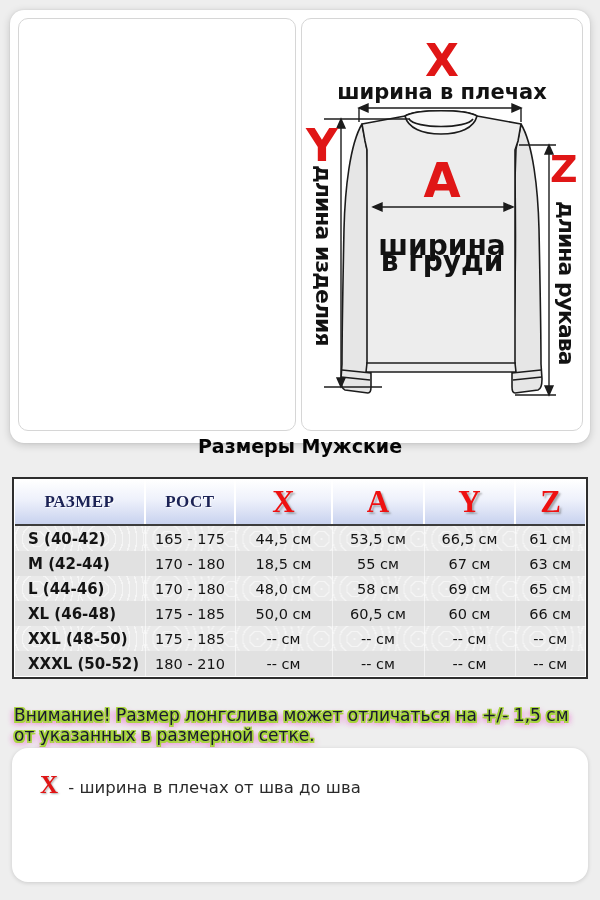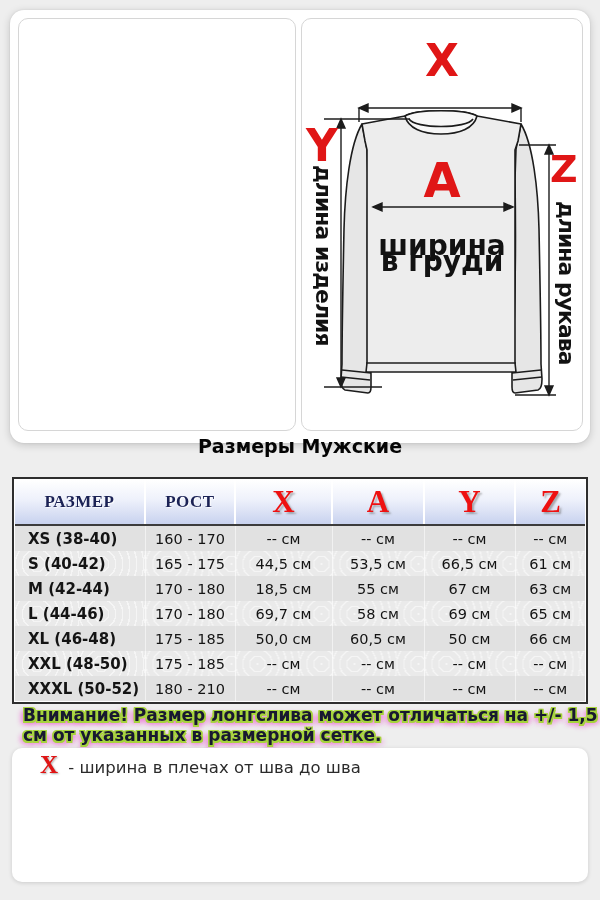--- a/index.html
+++ b/index.html
@@ -66,34 +66,34 @@
   tbody td.size-cell{text-align:left;padding-left:13px;font-weight:bold;font-size:15px;}
   tr.row-odd td{background:#e1e1e1;}
   tr.row-even td{
     background-color:#eaeaea;
     background-image:repeating-radial-gradient(circle at 22px 13px,
       rgba(255,255,255,.5) 0 1.5px, rgba(255,255,255,0) 1.5px 7px);
     background-size:64px 26px;
   }
   
   .warning{
-    position:absolute;left:23px;top:705px;width:575px;margin:0;
-    font-size:17px;font-weight:bold;line-height:1.2;color:#181830;
+    position:absolute;left:14px;top:705px;width:575px;margin:0;
+    font-size:17px;font-weight:normal;line-height:1.2;color:#181830;
     text-shadow:
       -1.5px -1.5px 0 #a6d43c, 1.5px -1.5px 0 #a6d43c,
       -1.5px 1.5px 0 #a6d43c, 1.5px 1.5px 0 #a6d43c,
       0 -1.5px 0 #a6d43c, 0 1.5px 0 #a6d43c,
       -1.5px 0 0 #a6d43c, 1.5px 0 0 #a6d43c,
       -3px 3px 5px rgba(235,80,205,.85), 3px 3px 5px rgba(235,80,205,.8);
   }
   
   .legend-card{
     position:absolute;left:12px;top:748px;width:576px;height:134px;
-    background:#ffffff;border-radius:10px;box-sizing:border-box;
-    box-shadow:0 1px 4px rgba(0,0,0,.15);padding:2px 20px 0 28px;
+    background:#ffffff;border-radius:16px;box-sizing:border-box;
+    box-shadow:0 1px 4px rgba(0,0,0,.15);padding:22px 20px 0 28px;
   }
   .legend-item{
     margin:2px 0 3px 0;font-size:16.5px;color:#2b2b2b;line-height:1.4;
   }
   .legend-letter{
     font-family:"Liberation Serif","DejaVu Serif",serif;
     font-size:25px;font-weight:bold;color:#e01414;
     text-shadow:1px 1px 2px rgba(0,0,0,.35);margin-right:5px;line-height:1;
   }
 </style>
@@ -144,20 +144,21 @@
         <line x1="247" y1="126" x2="247" y2="376"></line>
         <polygon points="247,126 243,135 251,135"></polygon>
         <polygon points="247,376 243,367 251,367"></polygon>
         <line x1="217" y1="126" x2="254" y2="126"></line>
         <line x1="213" y1="376" x2="254" y2="376"></line>
       </g>
     </svg>
 
     
     <div class="overlay red-letter center-x" style="top:20px;font-size:44px;">X</div>
+    <div class="overlay dia-caption center-x" style="top:61px;font-size:21px;">ширина в плечах</div>
 
     <div class="overlay red-letter" style="left:4px;top:105px;font-size:44px;">Y</div>
     <div class="overlay vert-text" style="left:9px;top:146px;">длина изделия</div>
 
     <div class="overlay red-letter" style="left:248px;top:131px;font-size:38px;">Z</div>
     <div class="overlay vert-text" style="left:252px;top:182px;">длина рукава</div>
 
     <div class="overlay red-letter center-x" style="top:137px;font-size:48px;">A</div>
     <div class="overlay dia-caption center-x" style="top:210px;font-size:28px;">ширина</div>
     <div class="overlay dia-caption center-x" style="top:226px;font-size:28px;">в груди</div>
@@ -180,58 +181,50 @@
         <tr>
           <th class="hdr-text">РАЗМЕР</th>
           <th class="hdr-text">РОСТ</th>
           <th class="hdr-letter">X</th>
           <th class="hdr-letter">A</th>
           <th class="hdr-letter">Y</th>
           <th class="hdr-letter">Z</th>
         </tr>
       </thead>
     <tbody>
-        <tr class="row-odd">
-          <td class="size-cell">XS (38-40)</td>
-          <td>160 - 170</td>
-          <td>--  см</td>
-          <td>-- см</td>
-          <td>-- см</td>
-          <td>-- см</td>
-        </tr>
         <tr class="row-even">
           <td class="size-cell">S (40-42)</td>
           <td>165 - 175</td>
           <td>44,5 см</td>
           <td>53,5 см</td>
           <td>66,5 см</td>
           <td>61 см</td>
         </tr>
         <tr class="row-odd">
           <td class="size-cell">M (42-44)</td>
           <td>170 - 180</td>
           <td>18,5 см</td>
           <td>55 см</td>
           <td>67 см</td>
           <td>63 см</td>
         </tr>
         <tr class="row-even">
           <td class="size-cell">L (44-46)</td>
           <td>170 - 180</td>
-          <td>69,7 см</td>
+          <td>48,0 см</td>
           <td>58 см</td>
           <td>69 см</td>
           <td>65 см</td>
         </tr>
         <tr class="row-odd">
           <td class="size-cell">XL (46-48)</td>
           <td>175 - 185</td>
           <td>50,0 см</td>
           <td>60,5 см</td>
-          <td>50 см</td>
+          <td>60 см</td>
           <td>66 см</td>
         </tr>
         <tr class="row-even">
           <td class="size-cell">XXL (48-50)</td>
           <td>175 - 185</td>
           <td>-- см</td>
           <td>-- см</td>
           <td>-- см</td>
           <td>-- см</td>
         </tr>

